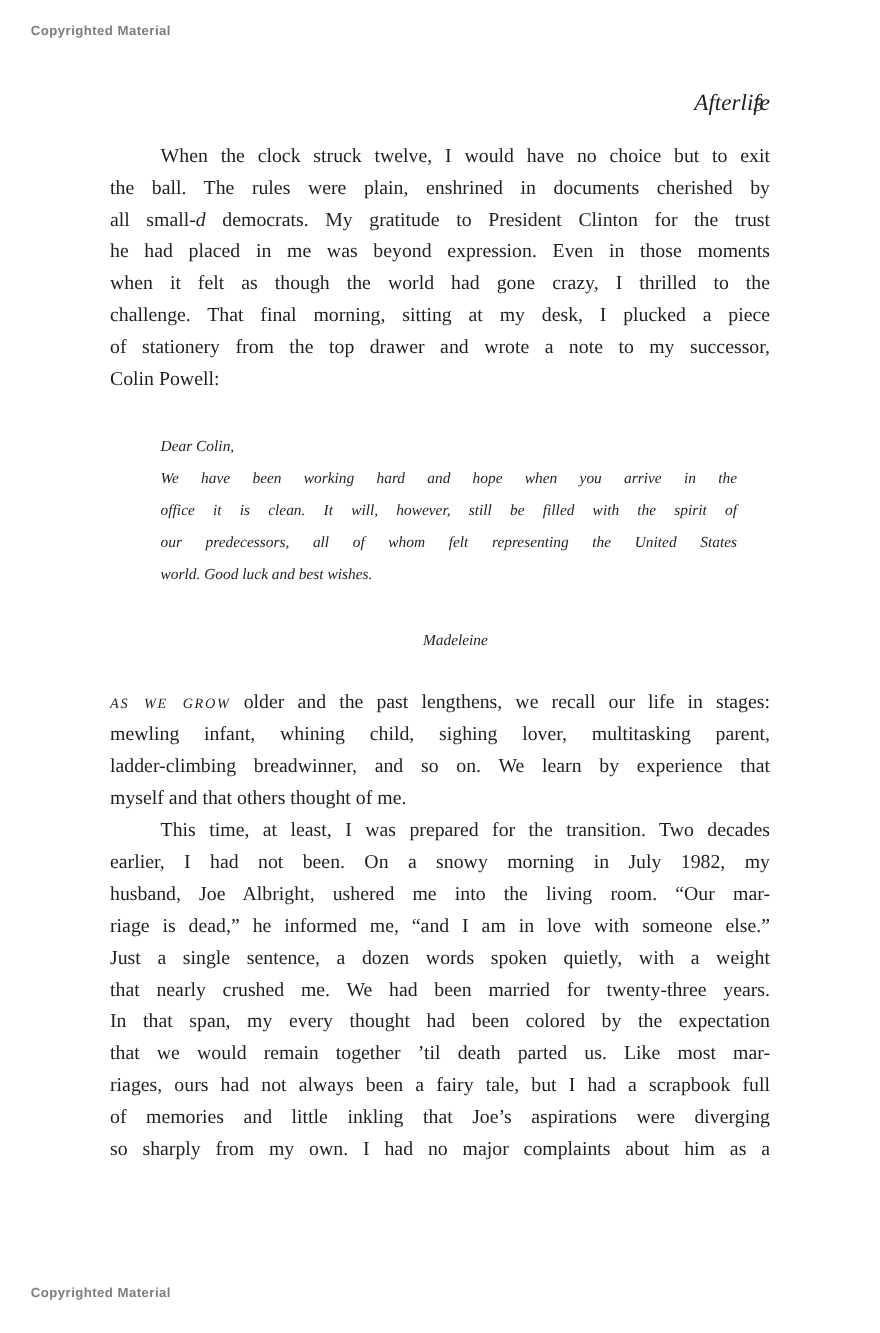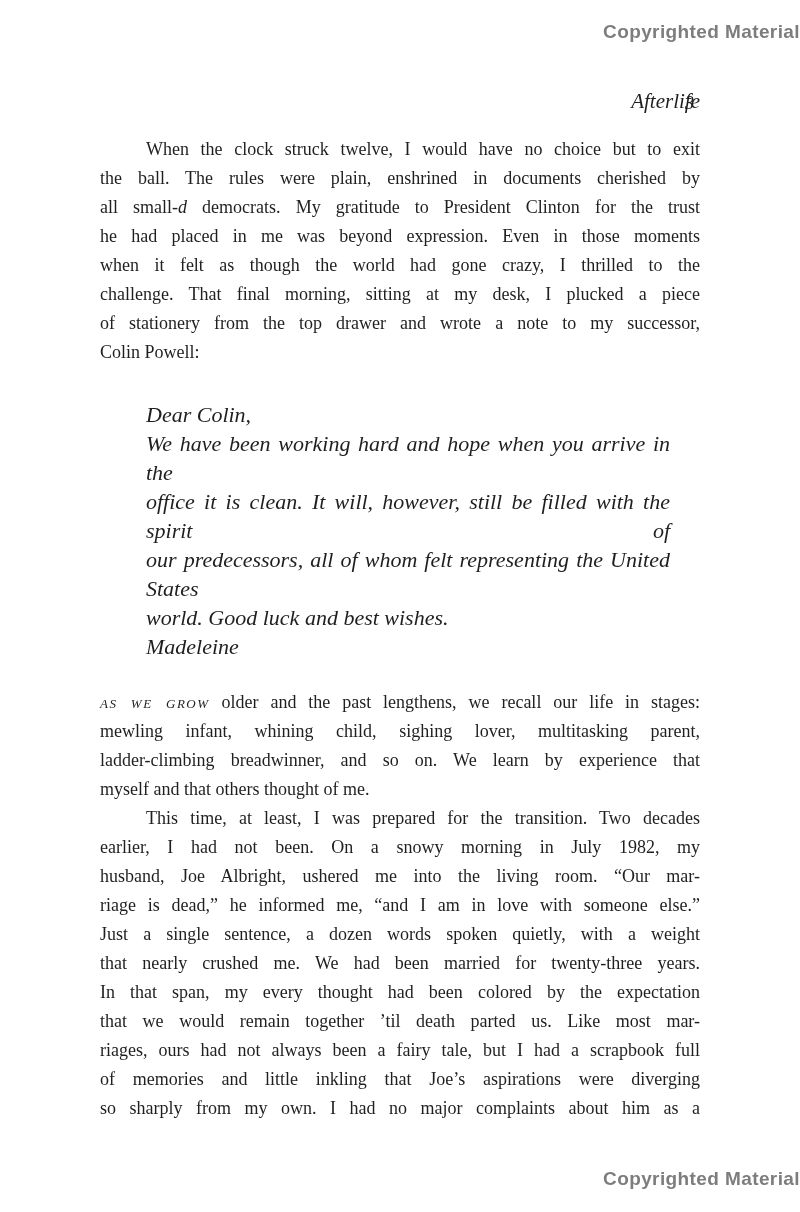--- a/index.html
+++ b/index.html
@@ -16,24 +16,24 @@
     color: var(--text);
     overflow: hidden;
   }
   .page {
     position: relative;
     width: 800px;
     height: 1212px;
     background: var(--background);
   }
   .copyright {
-    text-align: right;
+    text-align: left;
     font-family: "Liberation Sans", sans-serif;
     font-weight: bold;
-    font-size: 19px;
+    font-size: 12px;
     letter-spacing: 0.4px;
     color: var(--copyright_gray);
     padding-left: 28px;
   }
   .copyright-top { padding-top: 21px; }
   .copyright-bottom { position: absolute; left: 0; right: 0; top: 1168px; }
   .text-col { width: 600px; margin: 0 auto; }
   .running-head {
     position: relative;
     margin-top: 45px;
@@ -50,26 +50,26 @@
   .body-para { font-size: 18px; line-height: 29px; }
   .tline { text-align: justify; text-align-last: justify; }
   .tline-last { text-align-last: left; }
   .tline-indent { text-indent: 46px; }
   .seg-italic { font-style: italic; }
   .seg-smallcaps { font-variant: small-caps; letter-spacing: 1.5px; font-style: italic; }
   #para1 { margin-top: 21px; }
   .letter {
     margin-top: 33px;
     font-style: italic;
-    font-size: 22px;
+    font-size: 14px;
     line-height: 29px;
     padding-left: 46px;
     padding-right: 30px;
   }
-  .letter-signature { text-align: left; margin-right: -12px; }
+  .letter-signature { text-align: center; margin-right: -12px; margin-top: 31px; }
   #para2 { margin-top: 27px; }
   #para3 { margin-top: 0; }
 </style>
 </head>
 <body>
 
 <div class="page">
 
   <div class="copyright copyright-top">Copyrighted Material</div>
 

